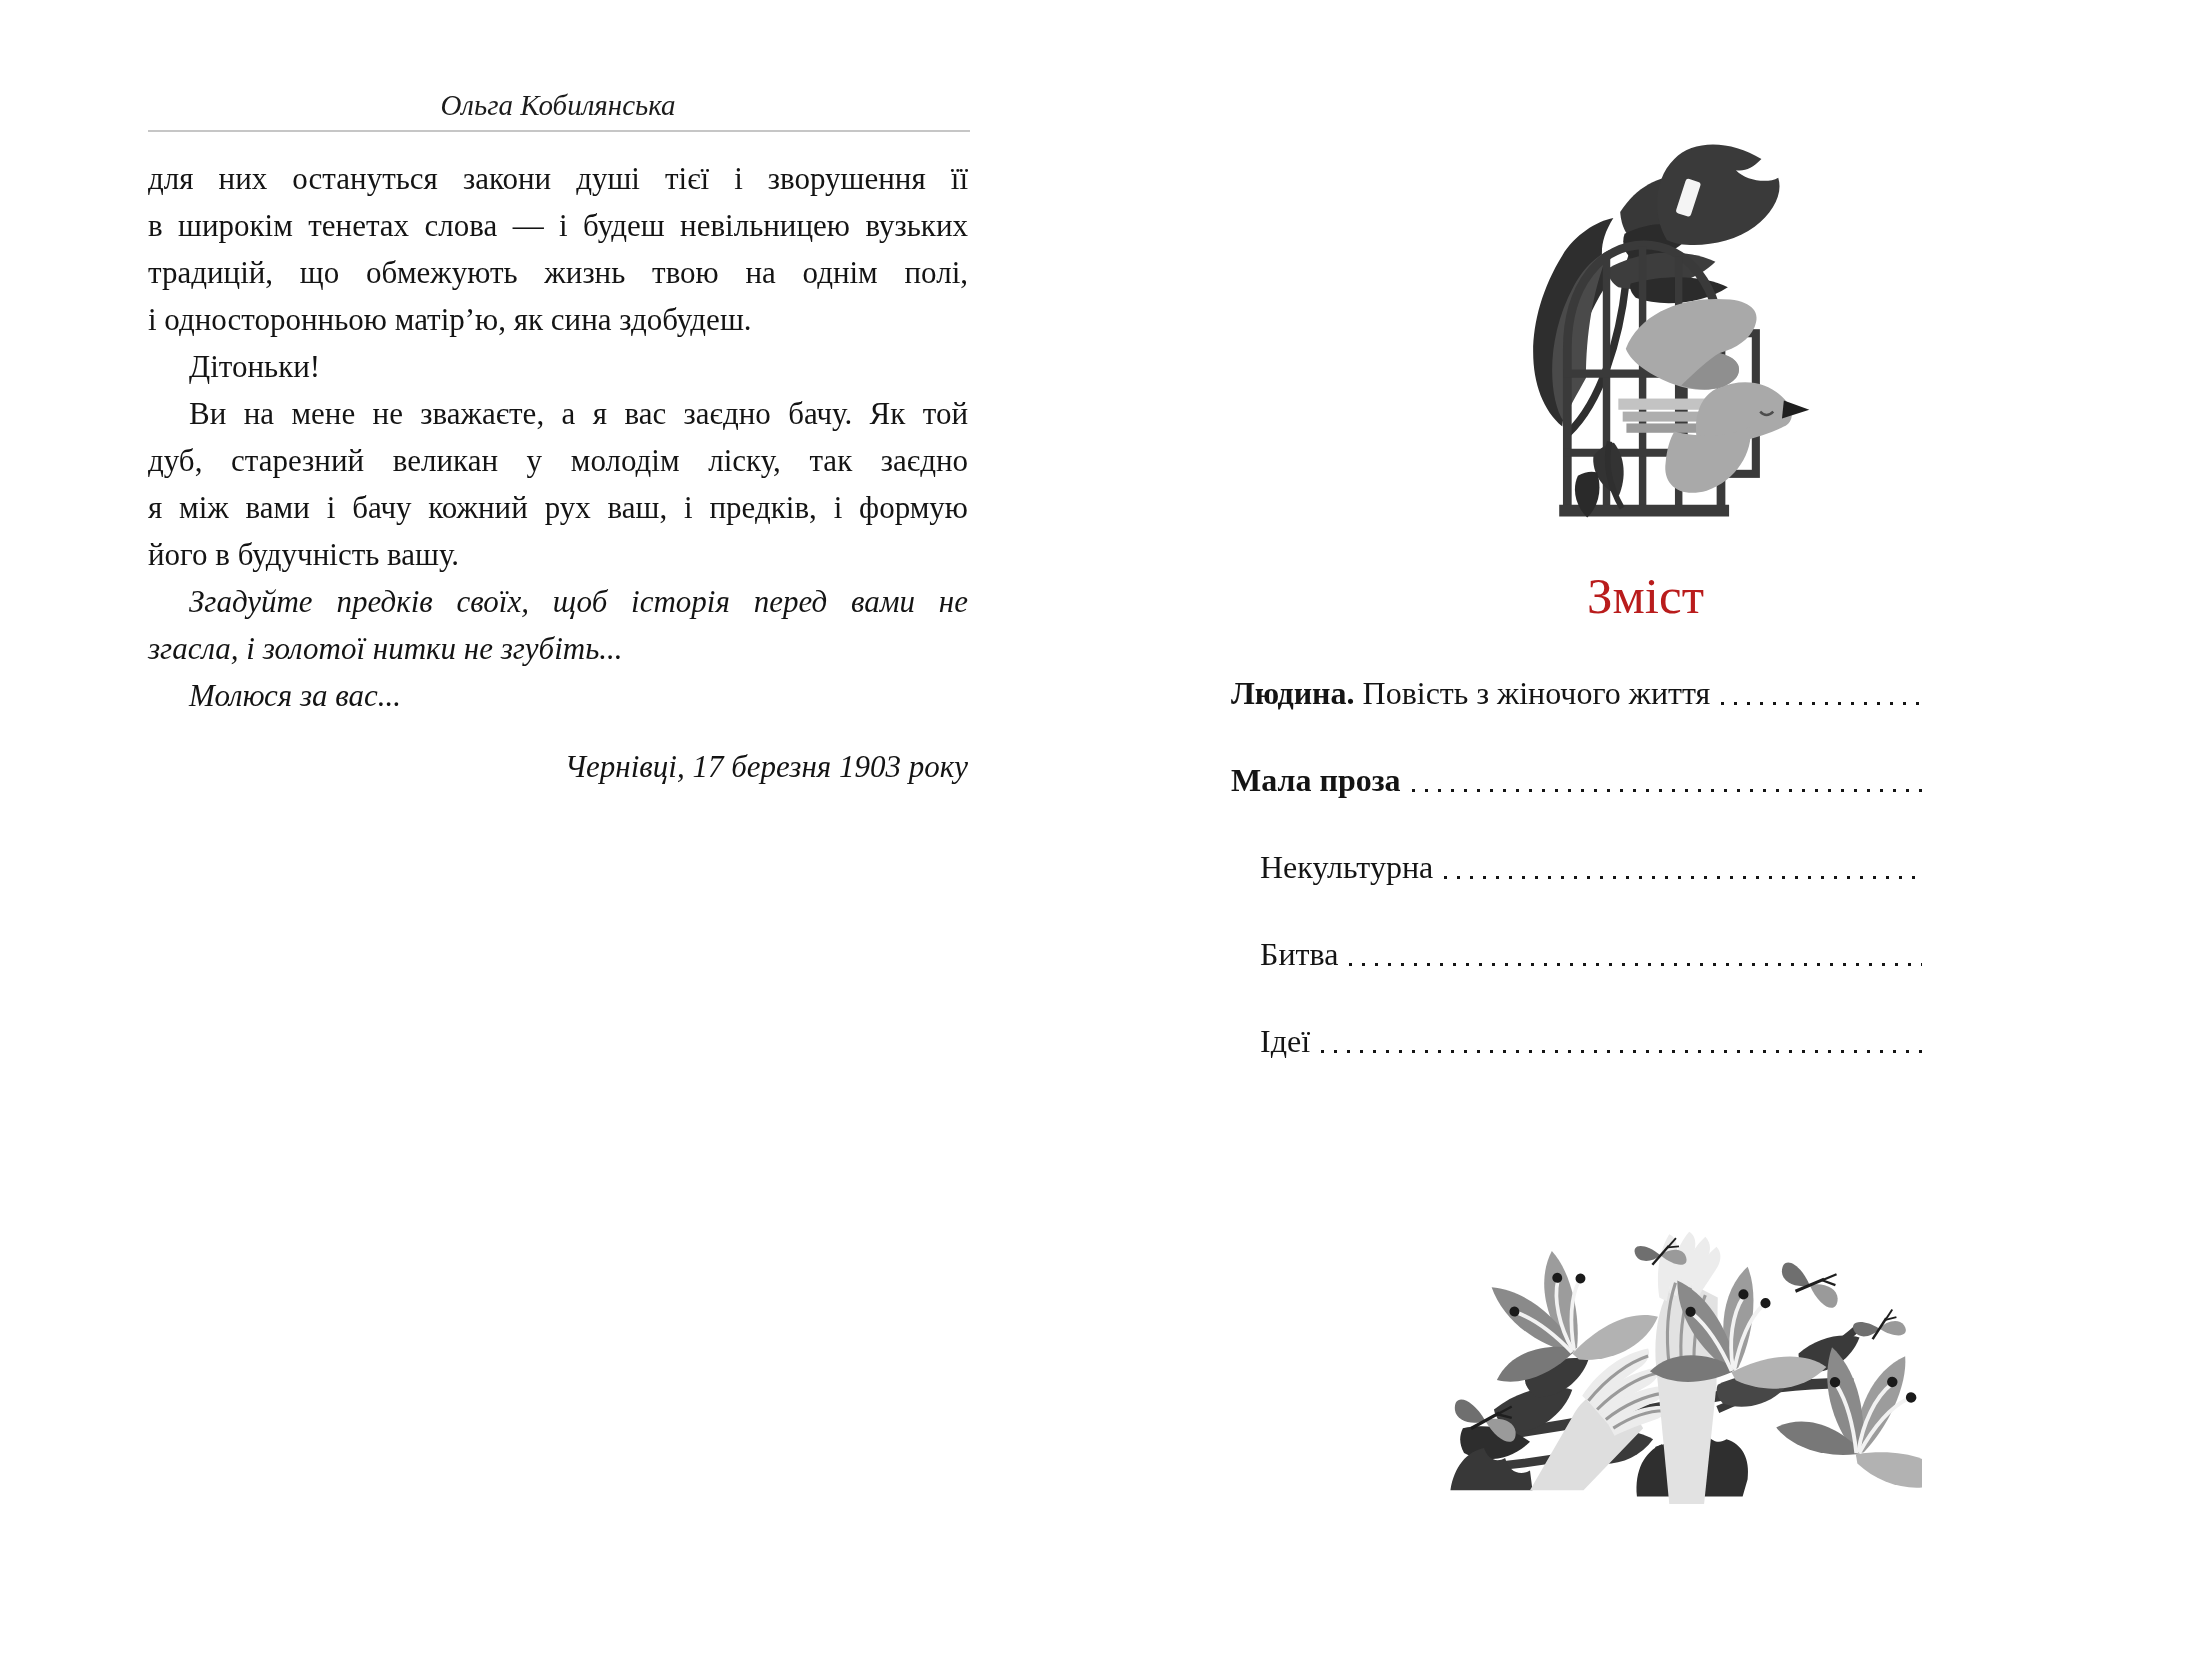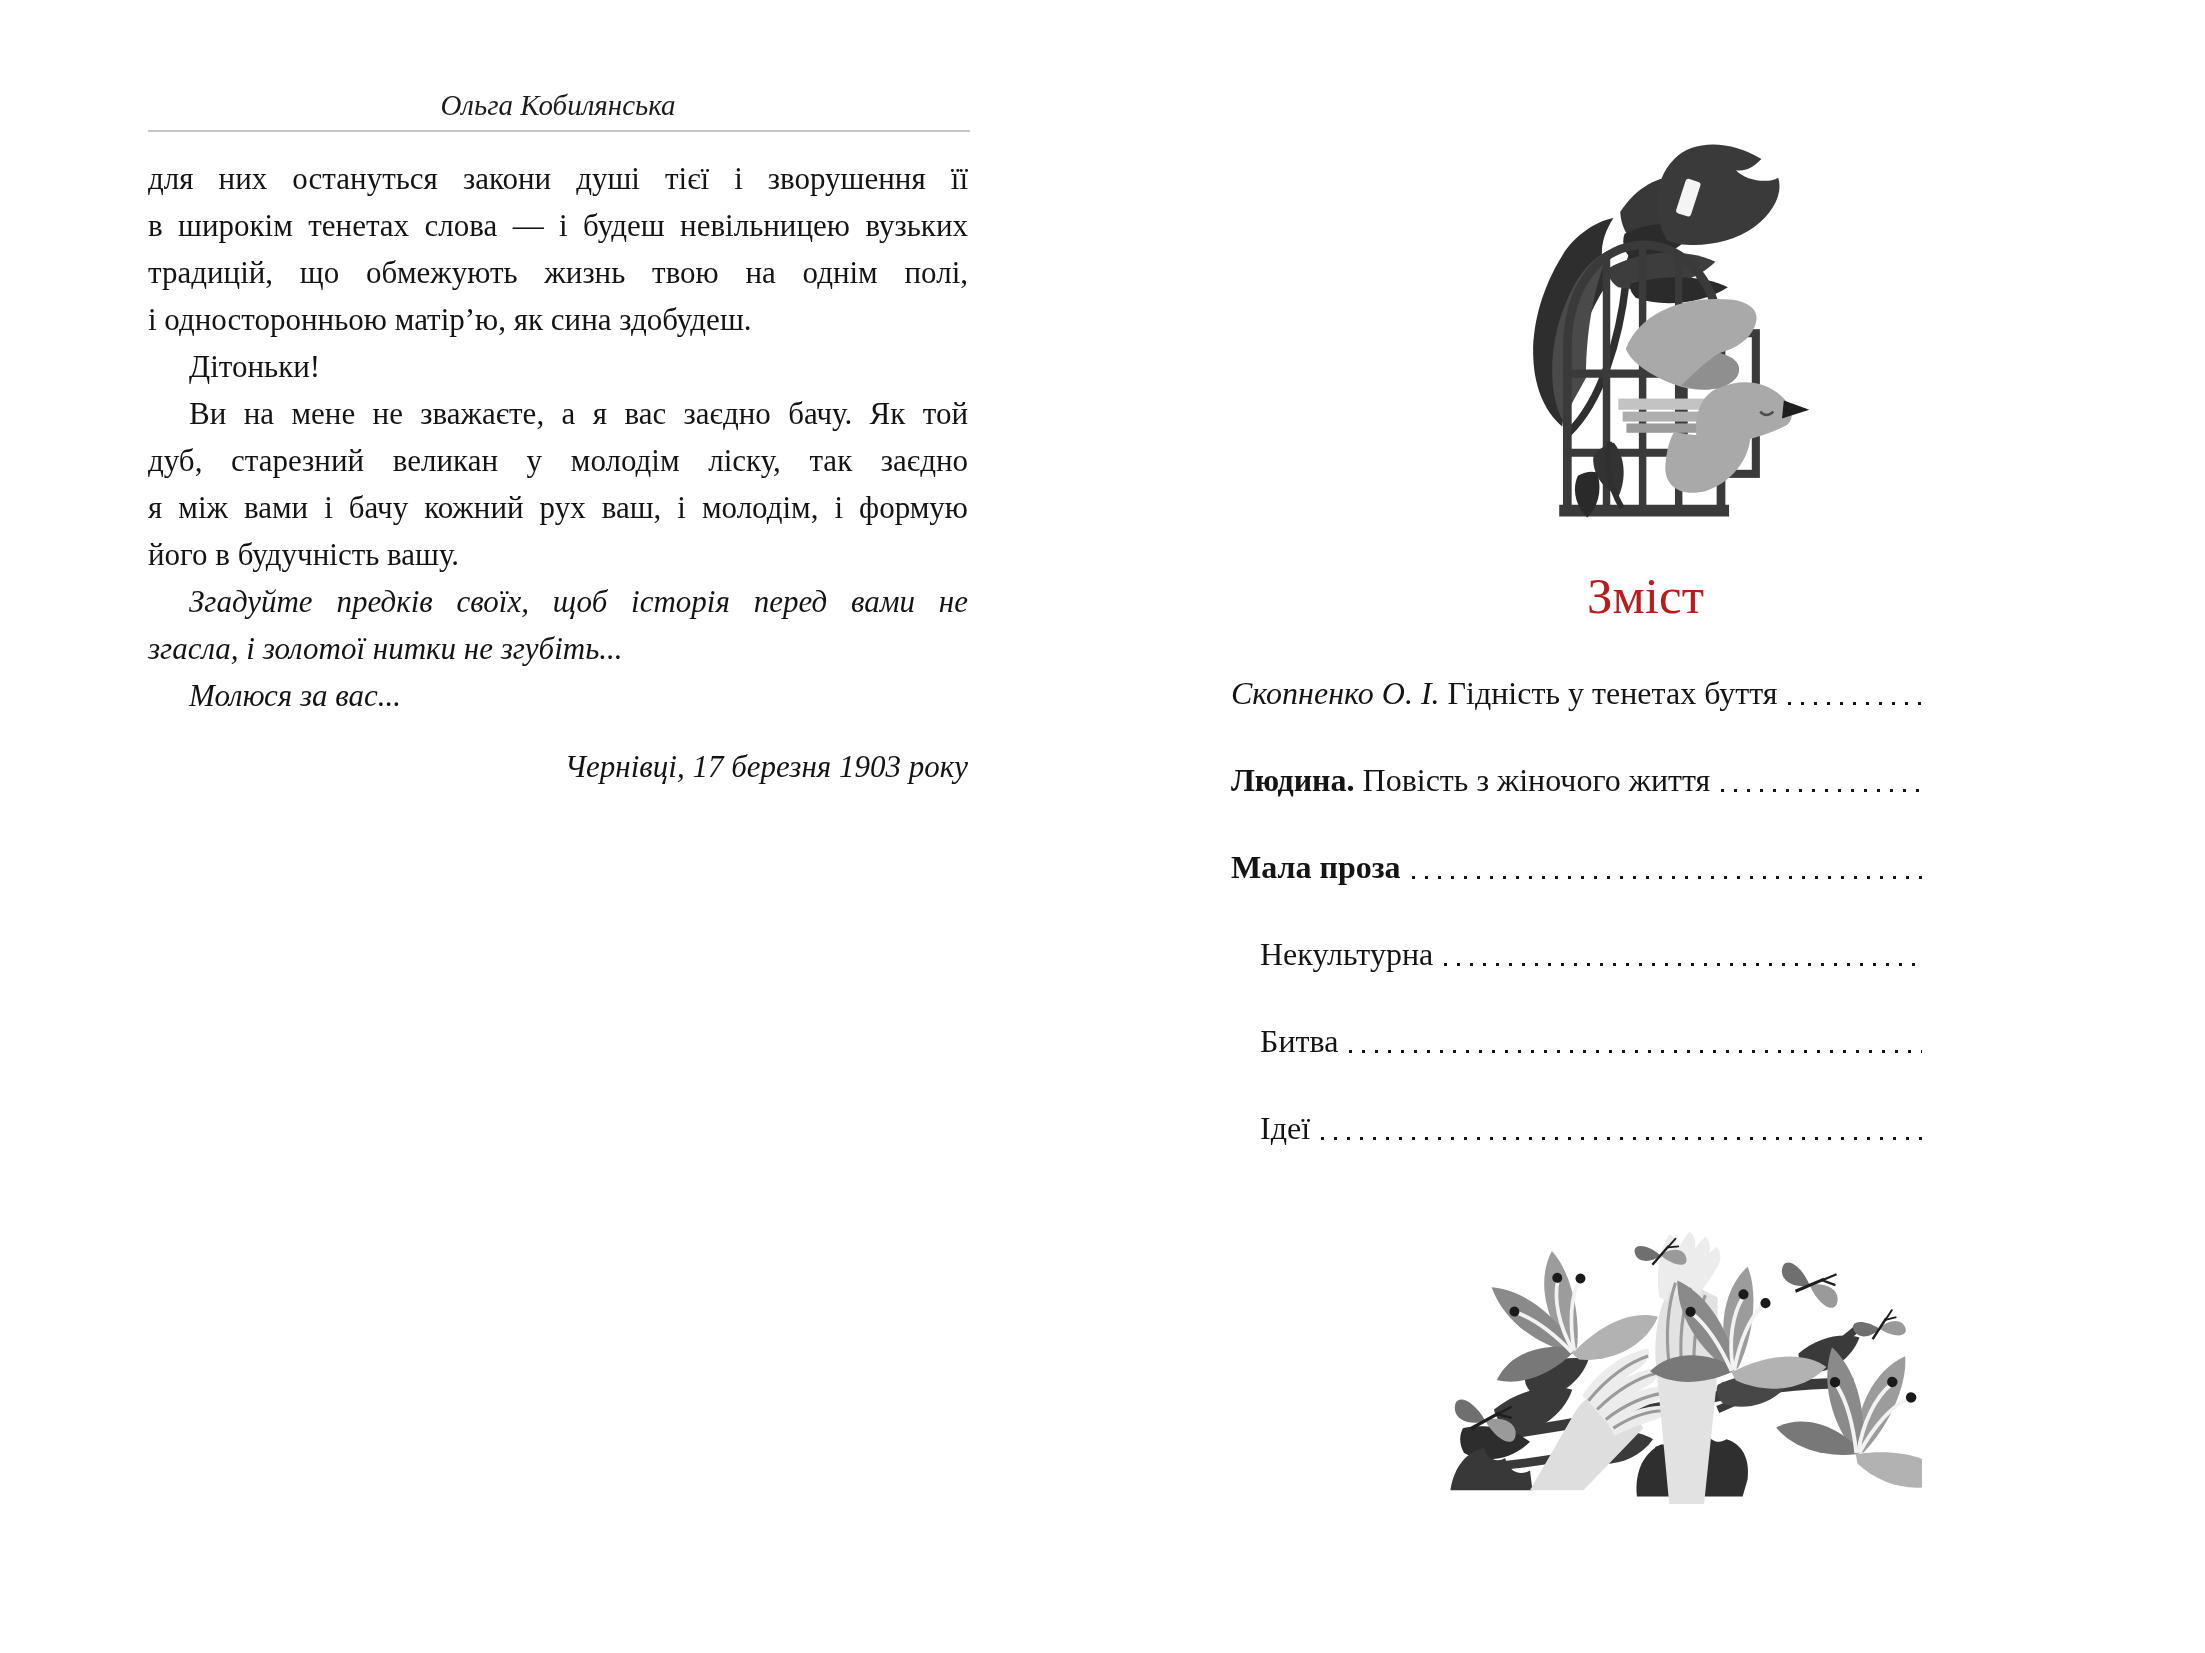--- a/index.html
+++ b/index.html
@@ -52,21 +52,21 @@
     <div class="author-head">Ольга Кобилянська</div>
     <div class="head-rule"></div>
     <div class="body-text">
         <div class="line">для них остануться закони душі тієї і зворушення її</div>
         <div class="line">в широкім тенетах слова — і будеш невільницею вузьких</div>
         <div class="line">традицій, що обмежують жизнь твою на однім полі,</div>
         <div class="line noj">і односторонньою матір’ю, як сина здобудеш.</div>
         <div class="line noj ind">Дітоньки!</div>
         <div class="line ind">Ви на мене не зважаєте, а я вас заєдно бачу. Як той</div>
         <div class="line">дуб, старезний великан у молодім ліску, так заєдно</div>
-        <div class="line">я між вами і бачу кожний рух ваш, і молодім, і формую</div>
+        <div class="line">я між вами і бачу кожний рух ваш, і предків, і формую</div>
         <div class="line noj">його в будучність вашу.</div>
         <div class="line ind it">Згадуйте предків своїх, щоб історія перед вами не</div>
         <div class="line noj it">згасла, і золотої нитки не згубіть...</div>
         <div class="line noj ind it">Молюся за вас...</div>
         <div class="dateline">Чернівці, 17 березня 1903 року</div>
       </div>
 
   </div>
 
   <div>
@@ -108,25 +108,20 @@
       </g>
       <g>
         <path fill="#333333" d="M233,496 C251,519 253,552 241,581 C214,570 197,544 200,517 C210,505 222,497 233,496 Z"></path>
         <path fill="#2a2a2a" d="M206,544 C214,570 209,598 190,616 C171,598 165,571 175,549 C186,543 197,541 206,544 Z"></path>
         <path fill="none" stroke="#2f2f2f" stroke-width="9" d="M246,601 C225,565 218,530 226,494"></path>
       </g>
     </svg>
 
     <div class="toc-heading">Зміст</div>
     <div class="toc">
-        <div class="toc-row">
-          <span class="toc-label"><span class="it">Скопненко О. І. </span><span class="">Гідність у тенетах буття</span></span>
-          <span class="dots"></span>
-          <span class="pageno">5</span>
-        </div>
         <div class="toc-row">
           <span class="toc-label"><span class="b">Людина. </span><span class="">Повість з жіночого життя</span></span>
           <span class="dots"></span>
           <span class="pageno">21</span>
         </div>
         <div class="toc-row">
           <span class="toc-label"><span class="b">Мала проза</span></span>
           <span class="dots"></span>
           <span class="pageno">125</span>
         </div>

